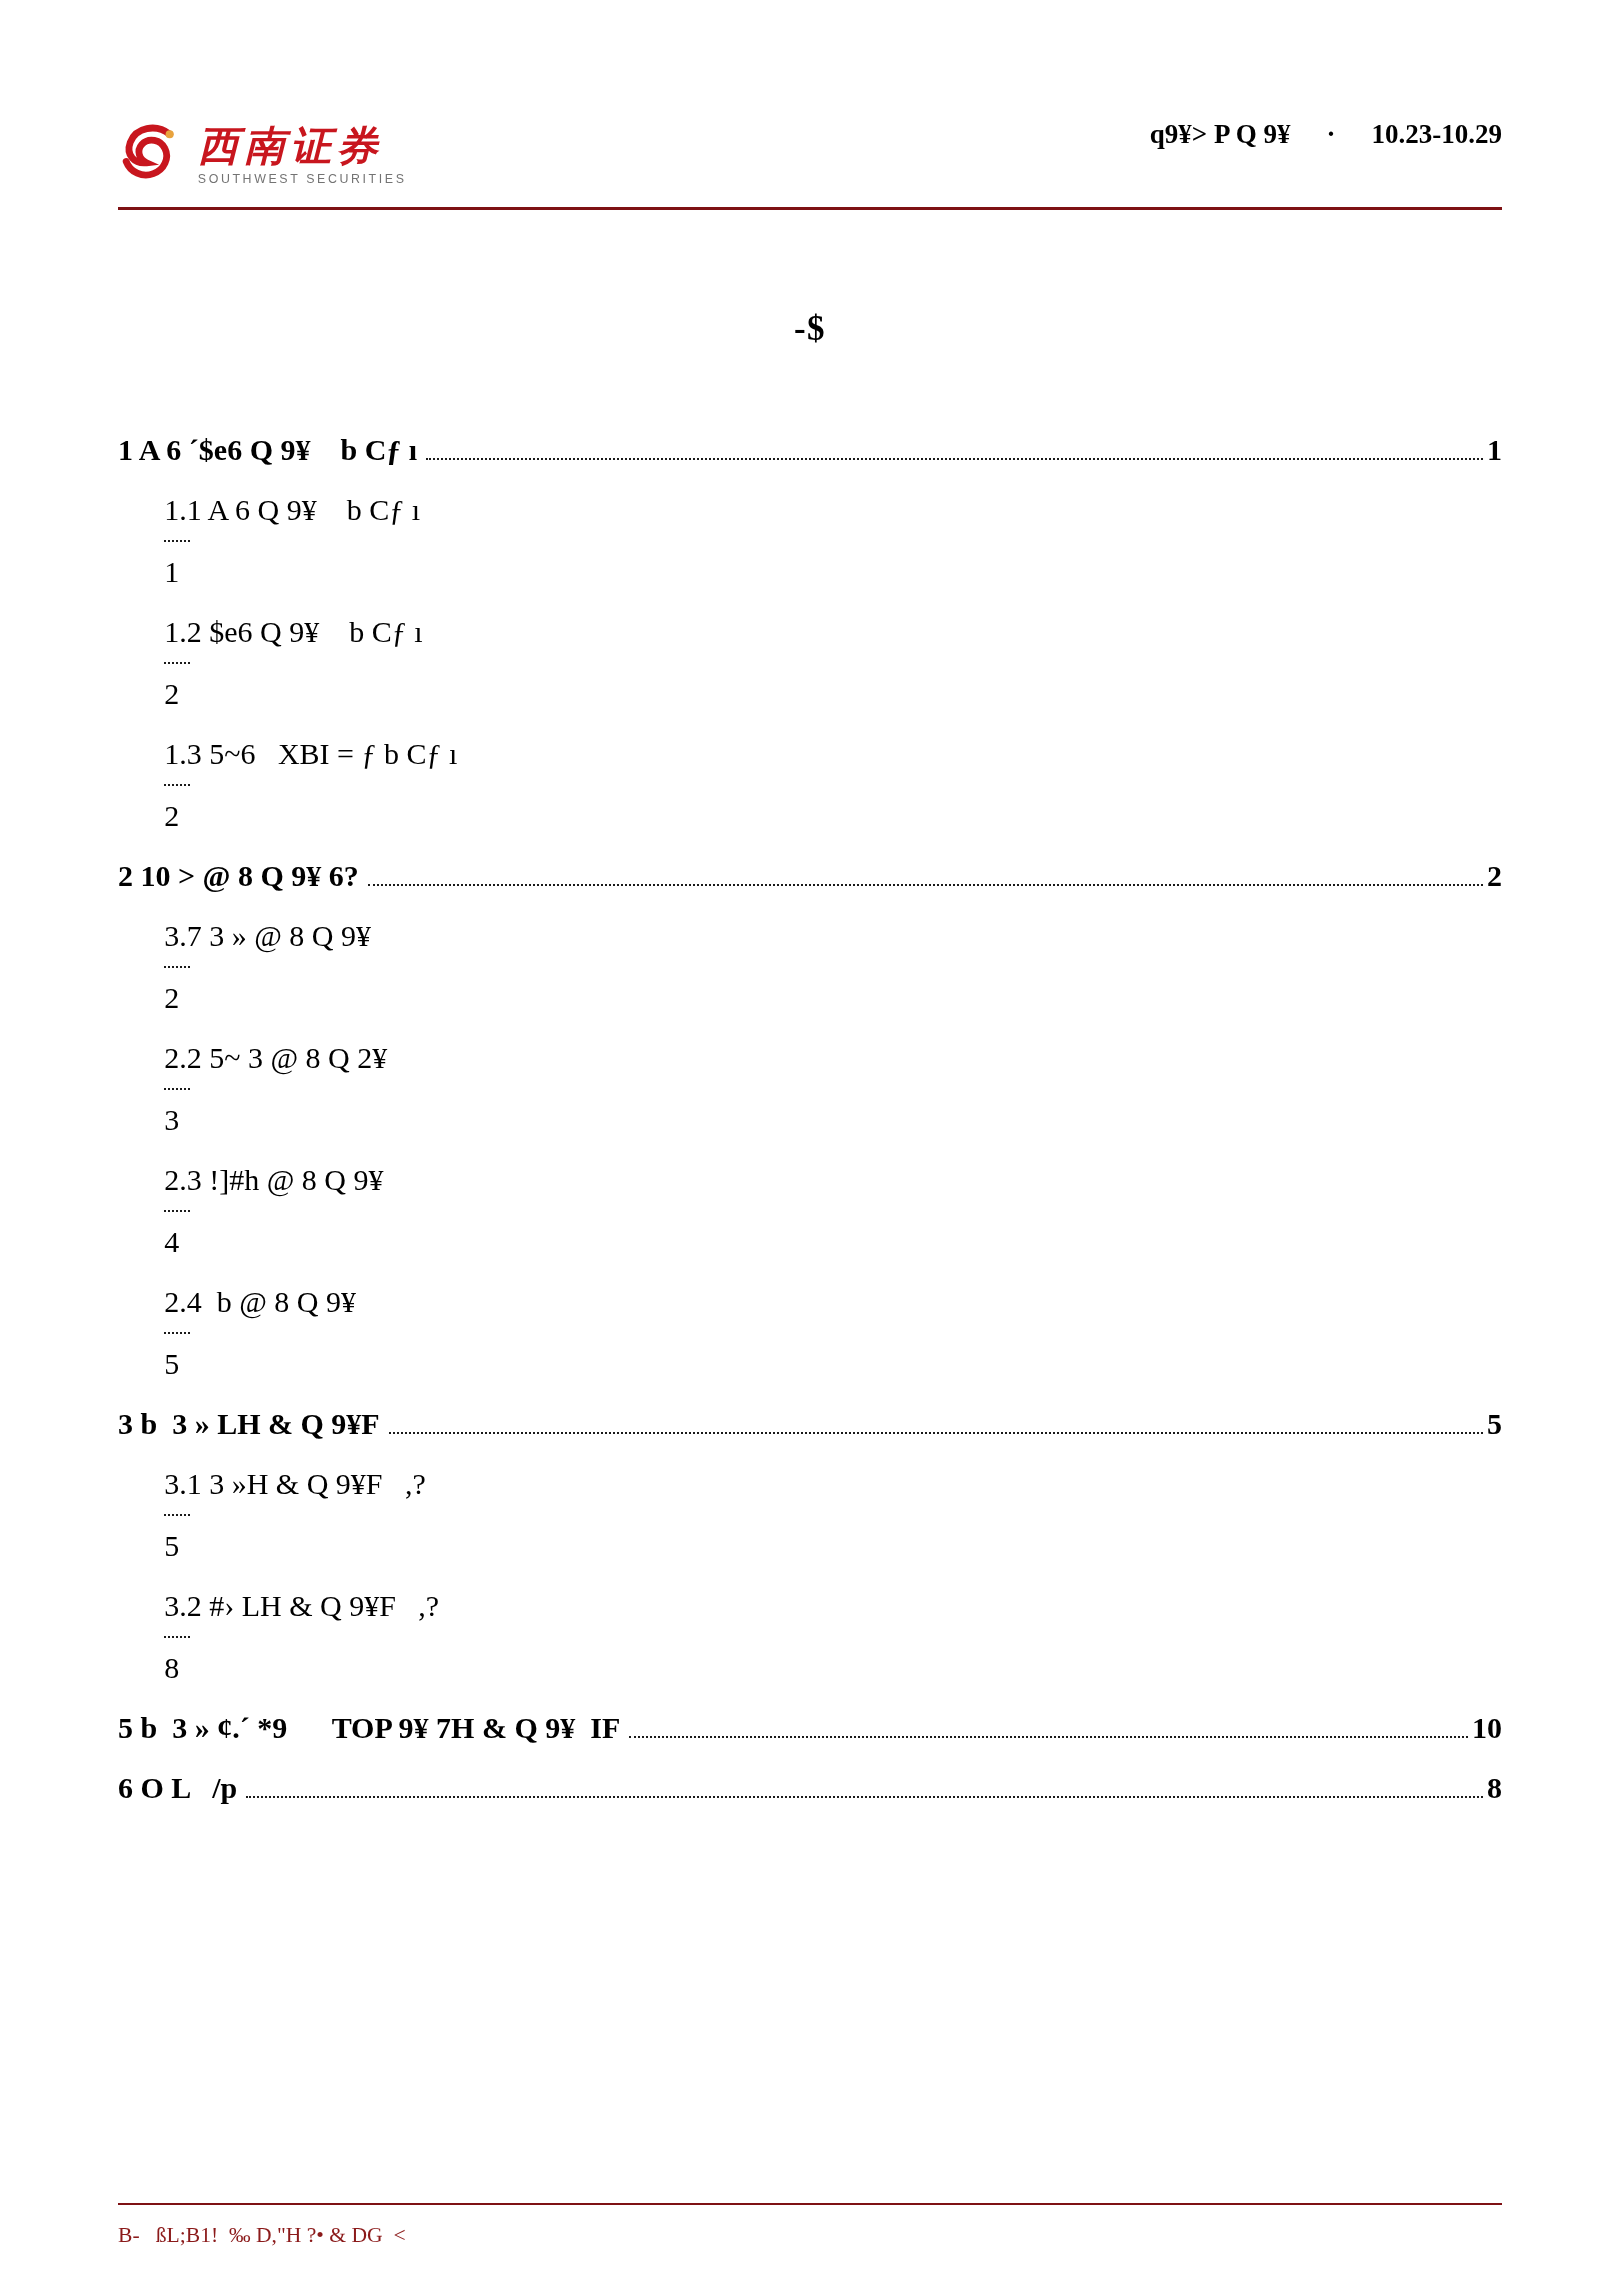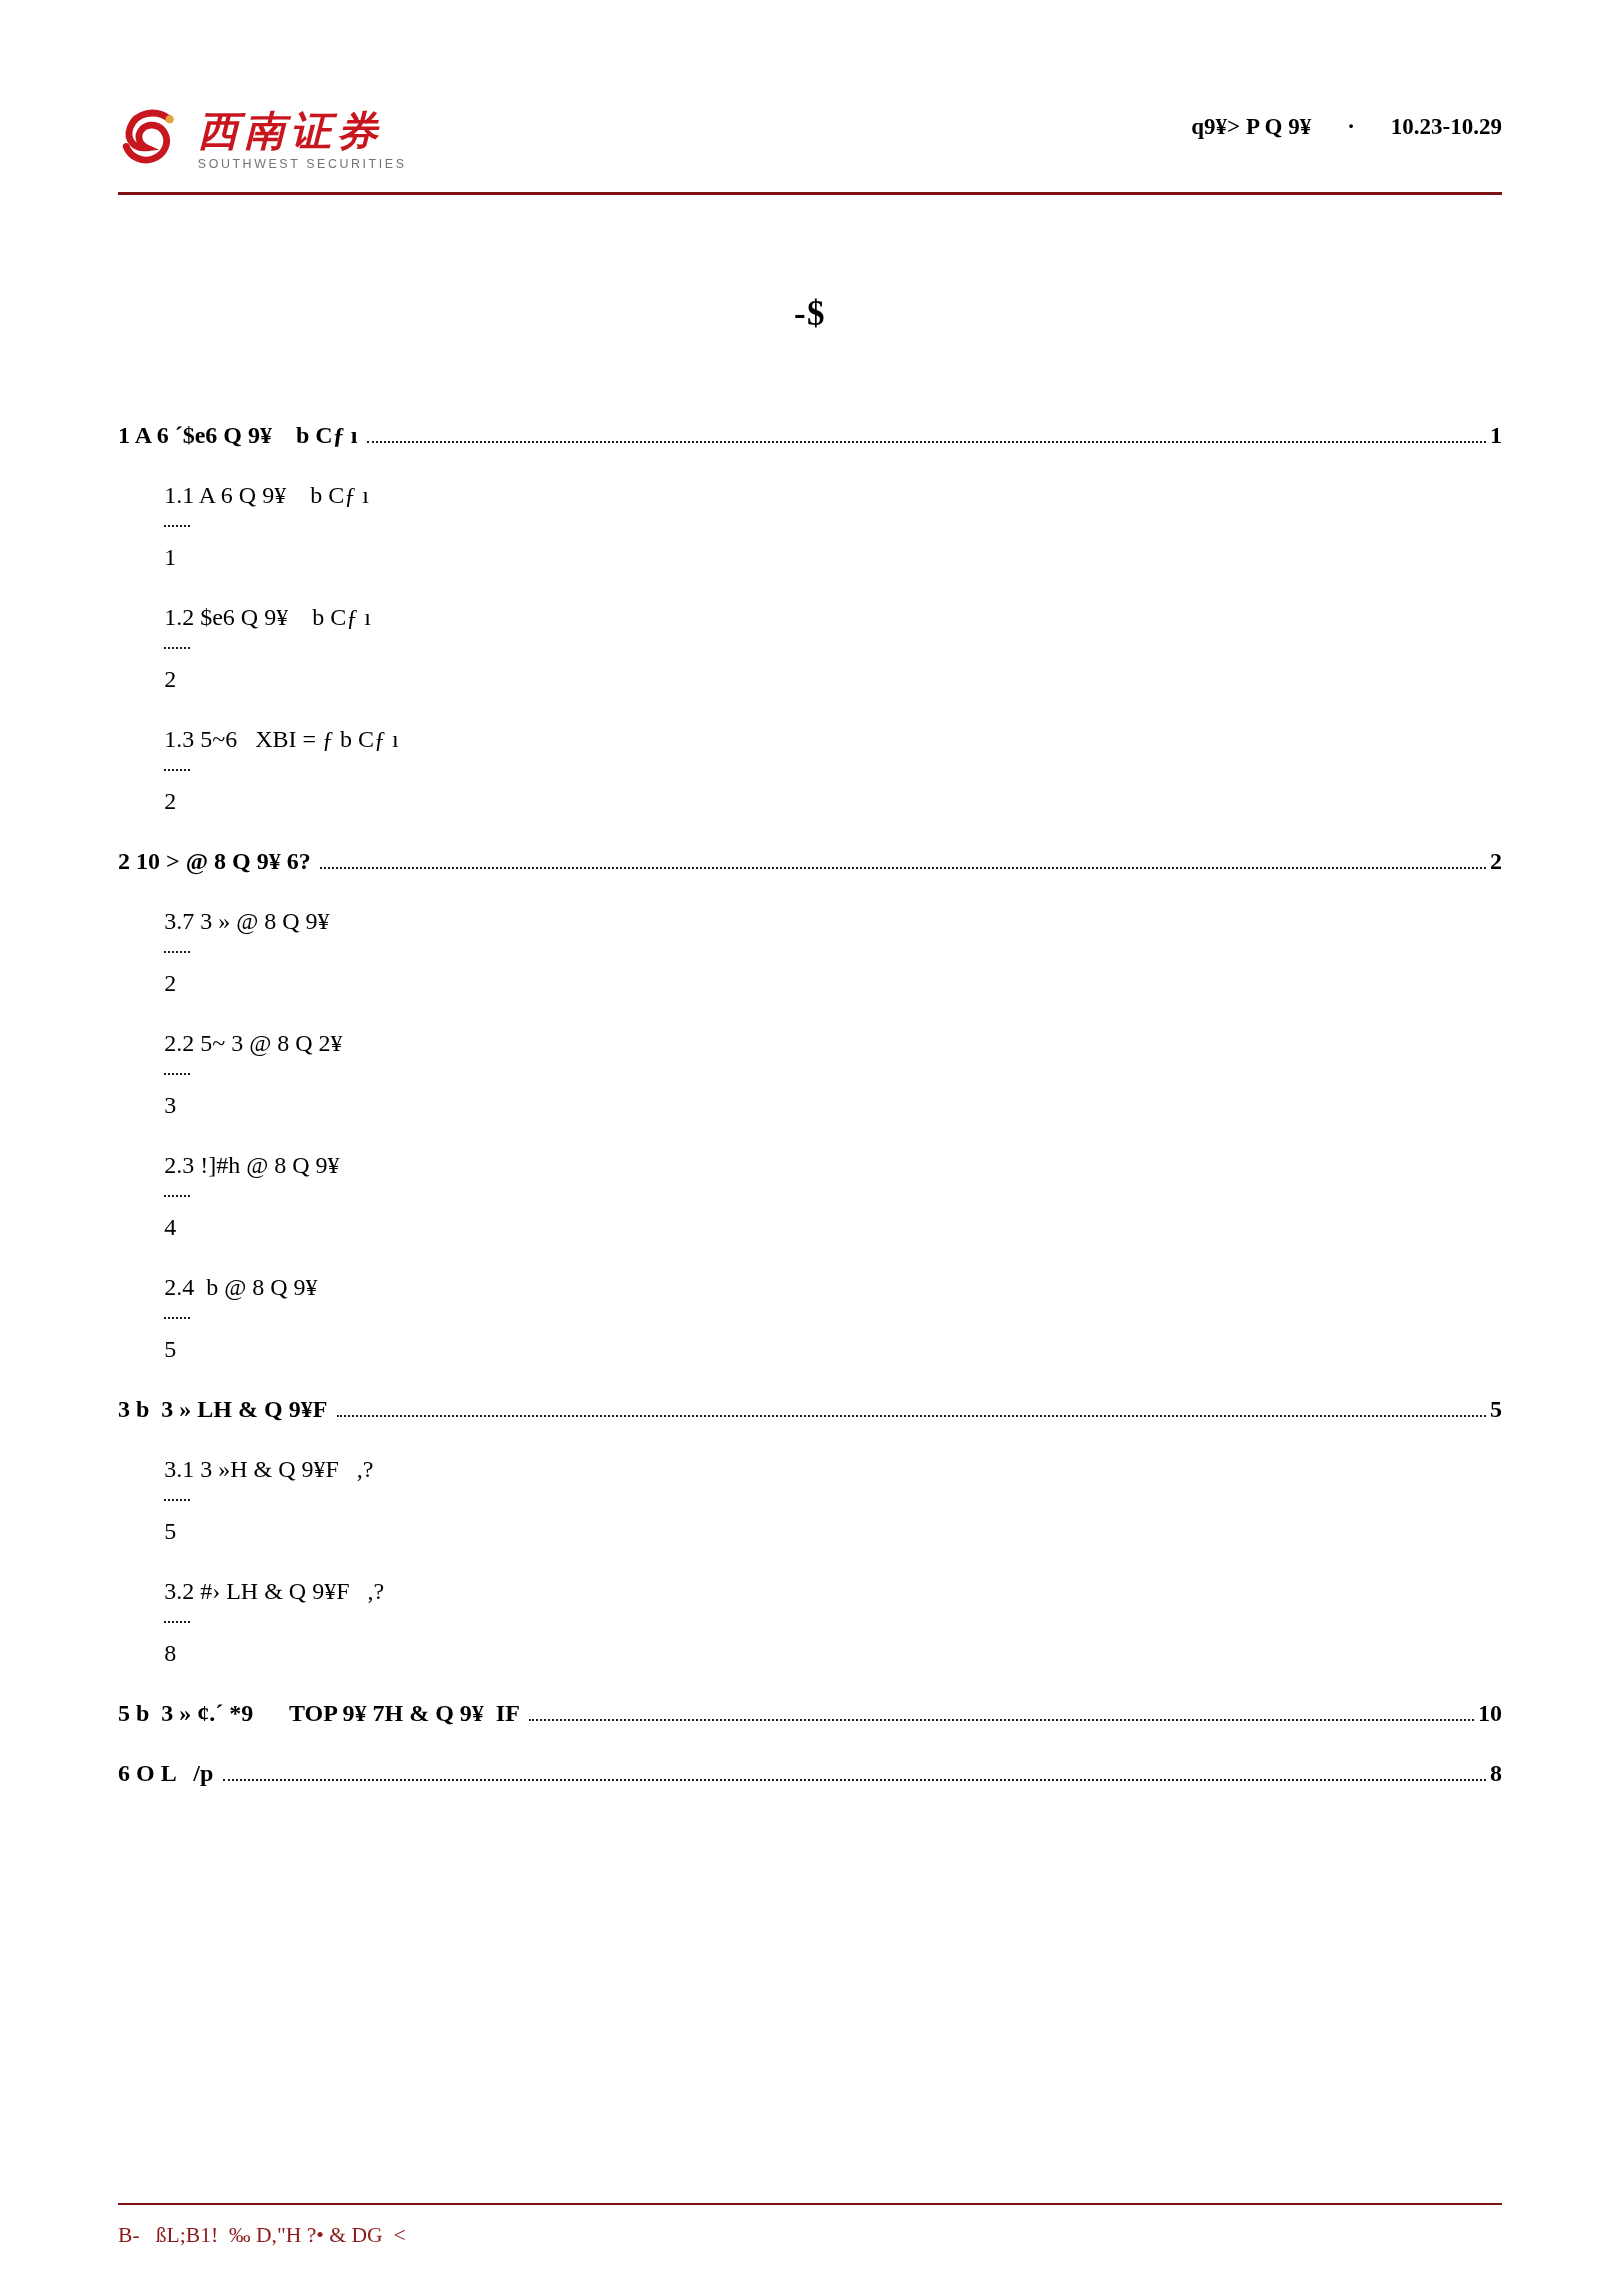--- a/index.html
+++ b/index.html
@@ -21,30 +21,30 @@
   .brand-cn {
     font-family: "DejaVu Serif", serif;
     font-weight: bold; font-style: italic;
     color: #c8161e; font-size: 41px; letter-spacing: 5.2px; line-height: 1;
   }
   .brand-en {
     color: #737373; font-size: 12.4px; font-weight: normal;
     letter-spacing: 2.6px; margin-top: 5.2px;
     font-family: "Liberation Sans", sans-serif;
   }
-  .header-right { font-size: 23px; font-weight: bold; padding-bottom: 9.2px; white-space: pre; }
+  .header-right { font-size: 27px; font-weight: bold; padding-bottom: 9.2px; white-space: pre; }
   .header-right .sep { margin: 0 36px; }
   .header-rule { height: 3.3px; background: #7e1114; margin-top: 17px; }
 
   
   .doc-title { text-align: center; font-size: 35px; font-weight: bold; margin-top: 99px; letter-spacing: 1.3px; }
 
   
   .toc { margin-top: 71px; }
-  .toc-row { display: flex; align-items: baseline; font-size: 24px; justify-content: center; }
+  .toc-row { display: flex; align-items: baseline; font-size: 30px; justify-content: center; }
   .toc-row .toc-label, .toc-row .toc-page { line-height: 60px; }
   .toc-row.l1 { font-weight: bold; }
   .toc-row.l2 { padding-left: 37px; flex-direction: column; }
   .toc-label { white-space: pre; }
   .toc-dots { flex: 1 1 auto; border-bottom: 2.6px dotted #1a1a1a; margin: 0 3.9px 0 9.2px; min-width: 26px; }
   .toc-page { white-space: pre; }
 
   
   .footer { position: absolute; left: 118px; right: 121px; top: 2203px; }
   .footer-rule { height: 2px; background: #7e1114; }

